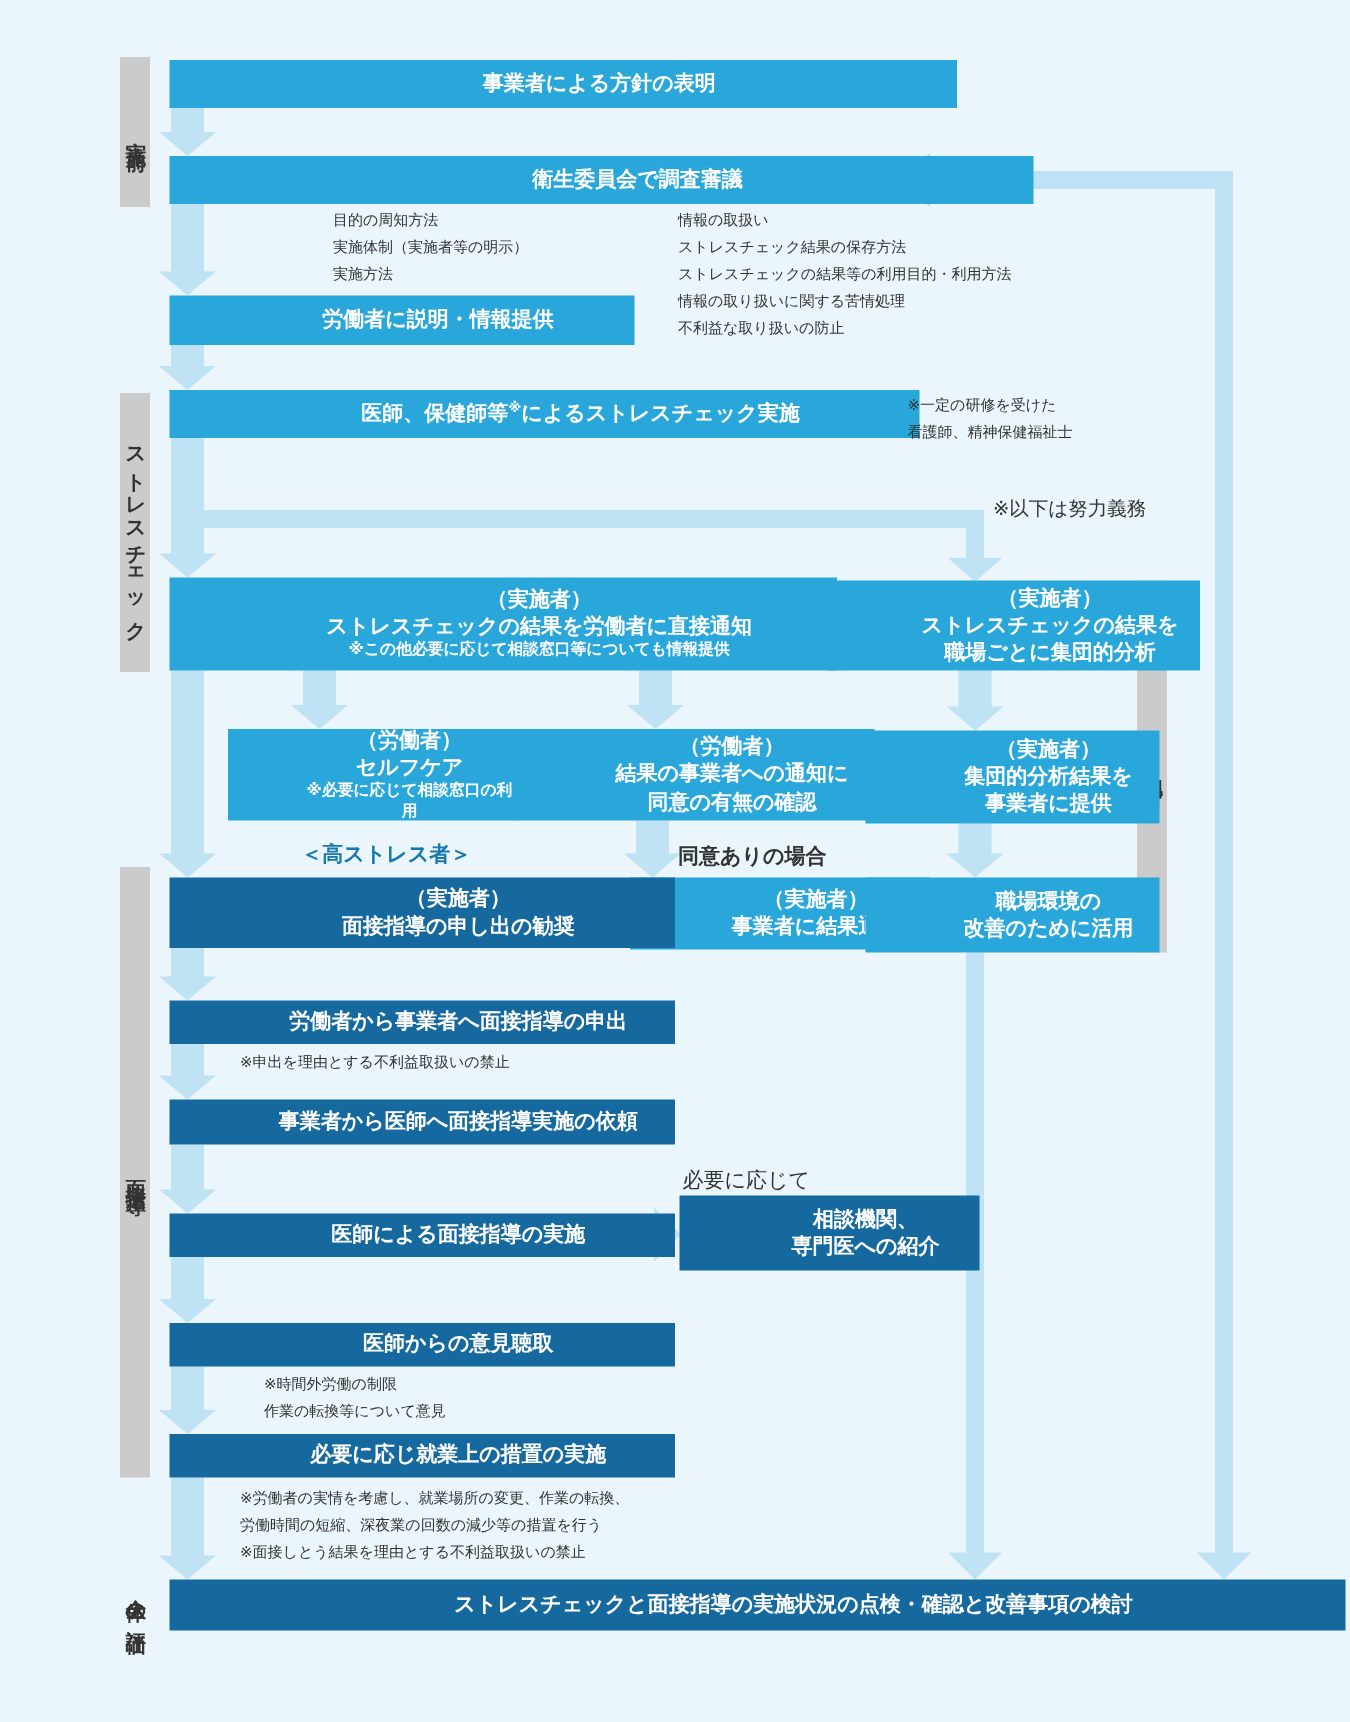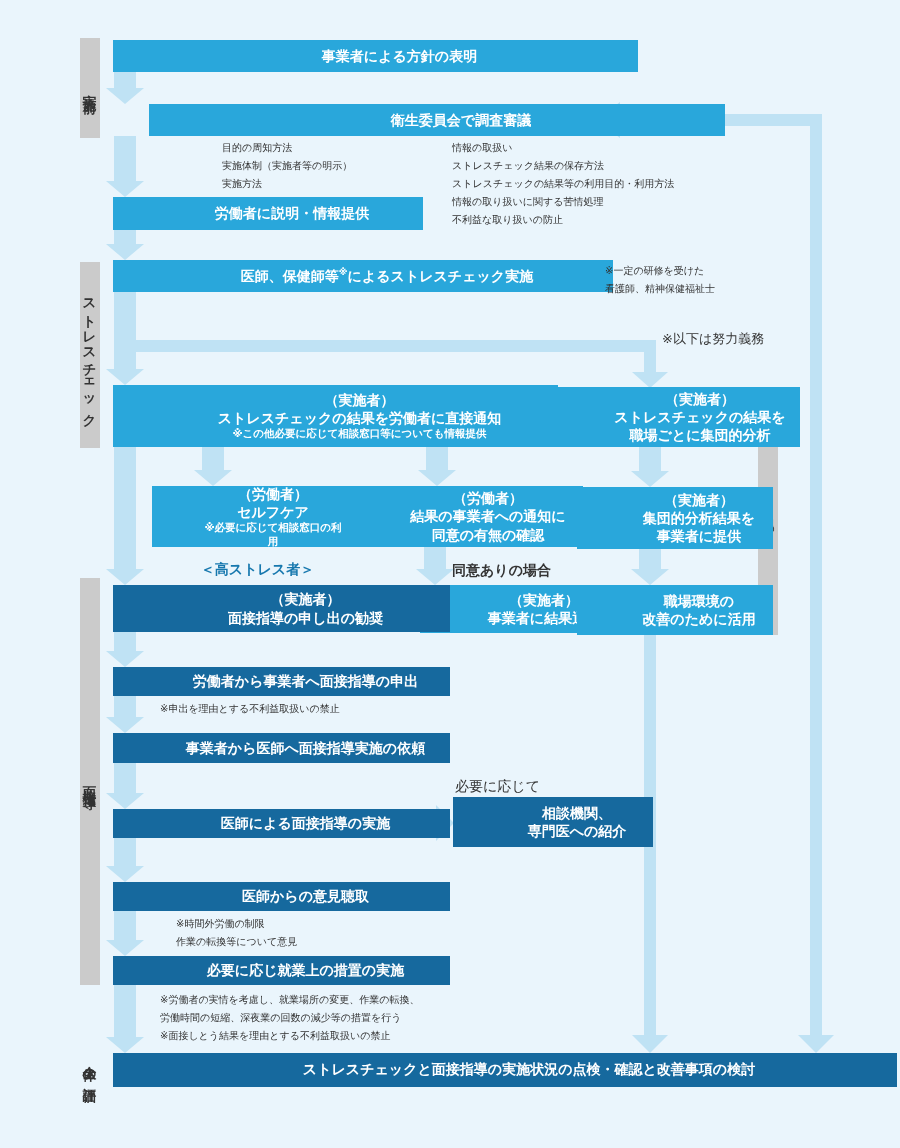--- a/index.html
+++ b/index.html
@@ -74,21 +74,21 @@
     <span class="vtext" style="letter-spacing:2px;">全体の評価</span>
   </div>
 
   <div class="sidebar-bar" style="left:758px;top:387px;height:248px;">
     <span class="vtext" style="letter-spacing:2px;">集団分析</span>
   </div>
 
   <div class="box light" style="left:113px;top:40px;width:477px;height:32px;">
     <span>事業者による方針の表明</span>
   </div>
-  <div class="box light" style="left:113px;top:104px;width:528px;height:32px;margin-left:36px;">
+  <div class="box light" style="left:113px;top:104px;width:528px;height:32px;">
     <span>衛生委員会で調査審議</span>
   </div>
   <div class="box light" style="left:113px;top:197px;width:262px;height:33px;">
     <span>労働者に説明・情報提供</span>
   </div>
   <div class="box light" style="left:113px;top:260px;width:452px;height:32px;">
     <span><span>医師、保健師等</span><sup>※</sup><span>によるストレスチェック実施</span></span>
   </div>
   <div class="box light" style="left:113px;top:385px;width:397px;height:62px;">
     <span>（実施者）</span>
@@ -140,21 +140,21 @@
   <div class="box dark" style="left:453px;top:797px;width:152px;height:50px;">
     <span>相談機関、</span>
     <span>専門医への紹介</span>
   </div>
   <div class="box dark" style="left:113px;top:882px;width:289px;height:29px;">
     <span>医師からの意見聴取</span>
   </div>
   <div class="box dark" style="left:113px;top:956px;width:289px;height:29px;">
     <span>必要に応じ就業上の措置の実施</span>
   </div>
-  <div class="box dark" style="left:113px;top:1053px;width:736px;height:34px;font-family:Liberation Serif, serif;">
+  <div class="box dark" style="left:113px;top:1053px;width:736px;height:34px;">
     <span>ストレスチェックと面接指導の実施状況の点検・確認と改善事項の検討</span>
   </div>
 
   <div class="hstress" style="left:113px;top:561px;width:289px;">＜高ストレス者＞</div>
   <div class="flag bold" style="left:452px;top:562px;">同意ありの場合</div>
   <div class="flag" style="left:455px;top:778px;">必要に応じて</div>
   <div class="flag" style="left:662px;top:330px;font-size:13px;">※以下は努力義務</div>
 
   <div class="note" style="left:222px;top:139px;">
     <div>目的の周知方法</div>

